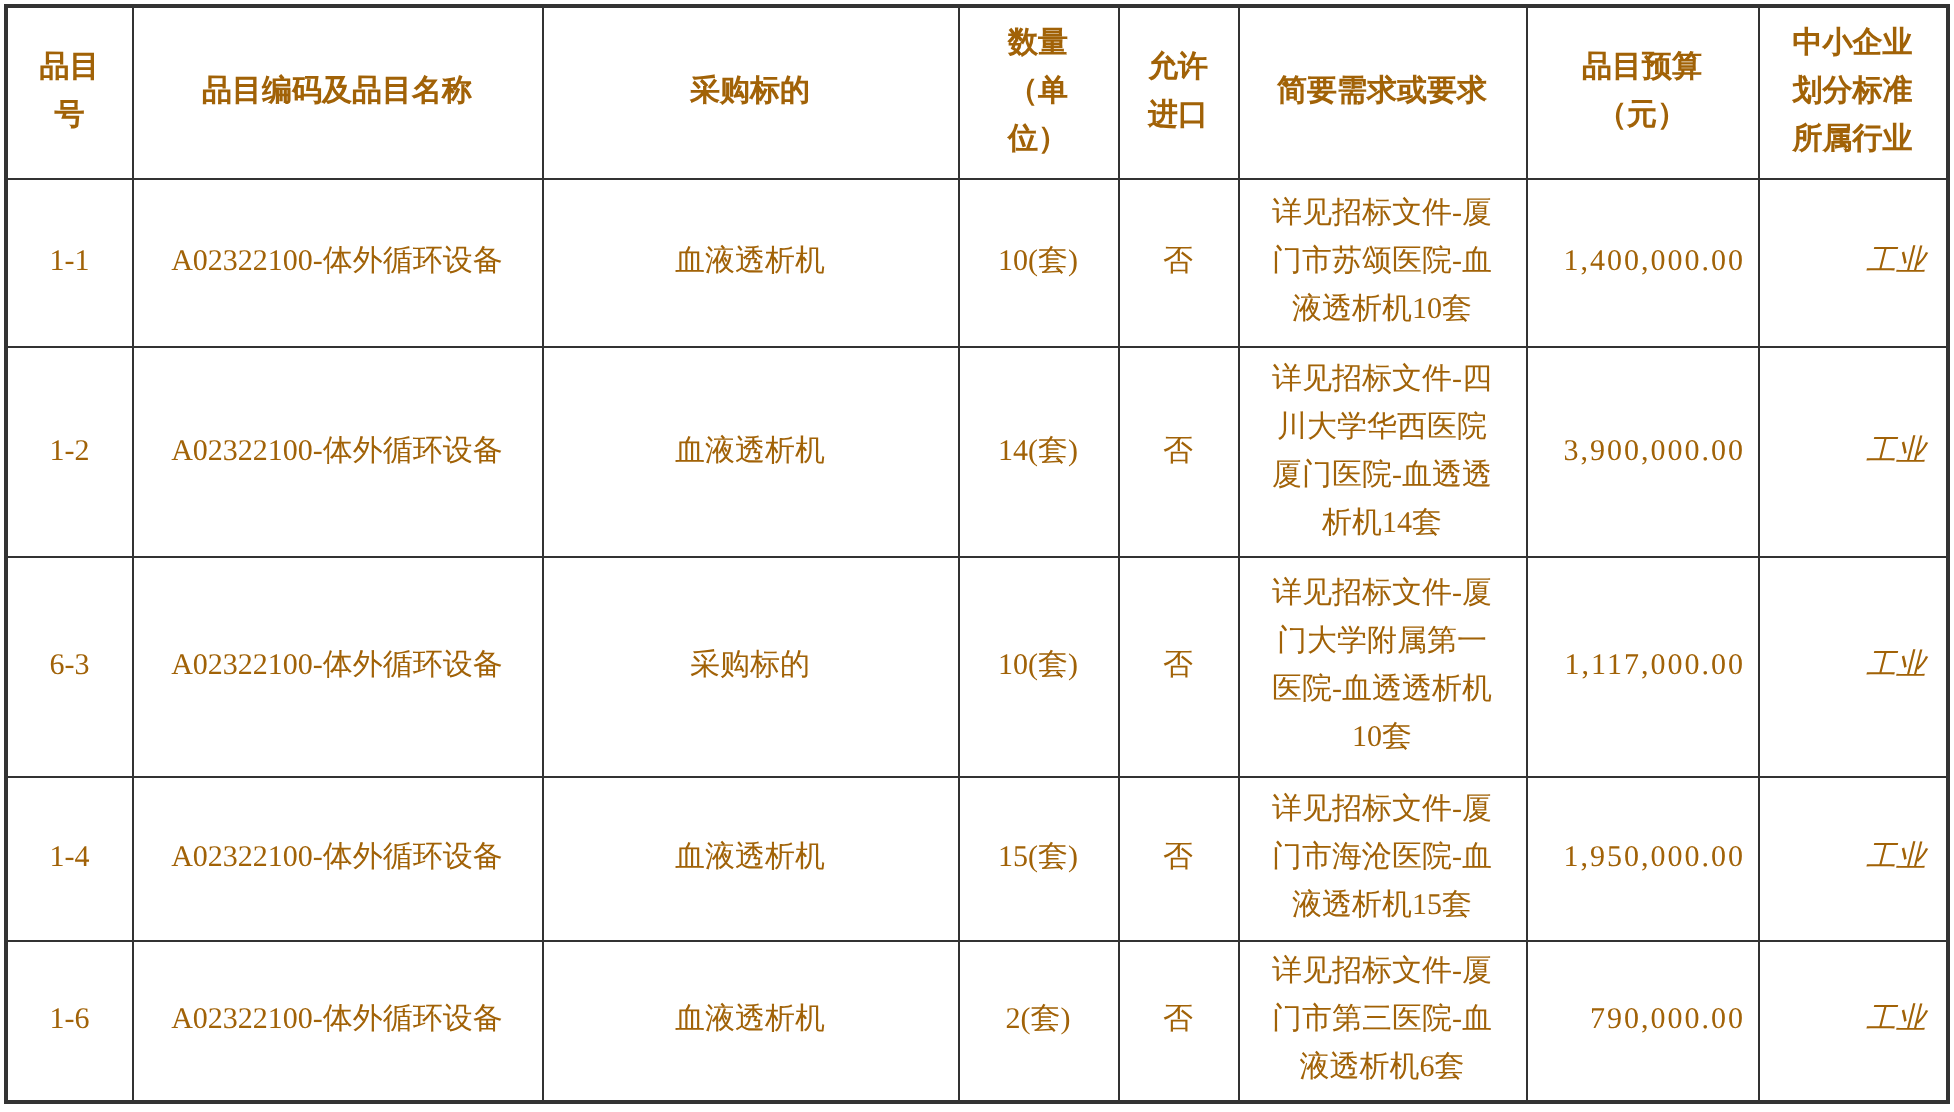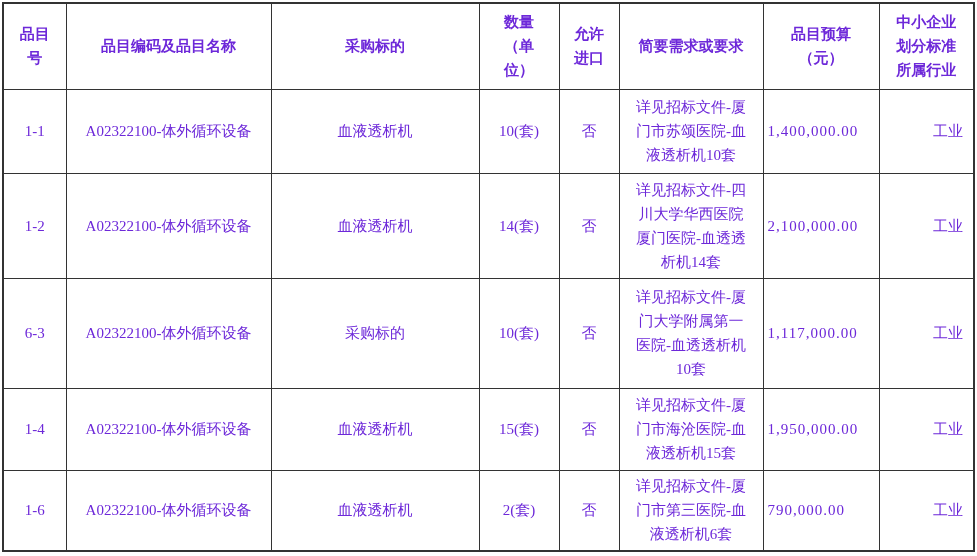--- a/index.html
+++ b/index.html
@@ -10,48 +10,49 @@
     height: 556px;
     overflow: hidden;
     font-family: "Liberation Serif", serif;
   }
   .procurement-table {
     border-collapse: collapse;
     table-layout: fixed;
     margin: 2px 0 0 2px;
     width: 971px;
     border: 2px solid #333333;
-    color: #6d28d9;
+    color: #a16207;
   }
   .procurement-table th,
   .procurement-table td {
     border: 1px solid #333333;
     text-align: center;
     vertical-align: middle;
     font-size: 15px;
     line-height: 24px;
     padding: 0 4px;
     overflow: hidden;
     word-break: normal;
   }
   .procurement-table th {
     font-weight: bold;
     white-space: pre-line;
   }
   td.col-requirement {
     padding: 0 13px;
   }
   td.col-budget {
-    text-align: left;
+    text-align: right;
     padding-right: 6px;
     letter-spacing: 1px;
   }
   td.col-industry {
     text-align: right;
     padding-right: 10px;
+    font-style: italic;
   }
 </style>
 </head>
 <body>
 
 <table class="procurement-table">
   <colgroup>
     <col style="width:63px">
     <col style="width:205px">
     <col style="width:208px">
@@ -91,21 +92,21 @@
       <td class="col-budget">1,400,000.00</td>
       <td class="col-industry">工业</td>
     </tr>
     <tr style="height:105px">
       <td>1-2</td>
       <td>A02322100-体外循环设备</td>
       <td>血液透析机</td>
       <td>14(套)</td>
       <td>否</td>
       <td class="col-requirement">详见招标文件-四川大学华西医院厦门医院-血透透析机14套</td>
-      <td class="col-budget">2,100,000.00</td>
+      <td class="col-budget">3,900,000.00</td>
       <td class="col-industry">工业</td>
     </tr>
     <tr style="height:110px">
       <td>6-3</td>
       <td>A02322100-体外循环设备</td>
       <td>采购标的</td>
       <td>10(套)</td>
       <td>否</td>
       <td class="col-requirement">详见招标文件-厦门大学附属第一医院-血透透析机10套</td>
       <td class="col-budget">1,117,000.00</td>

